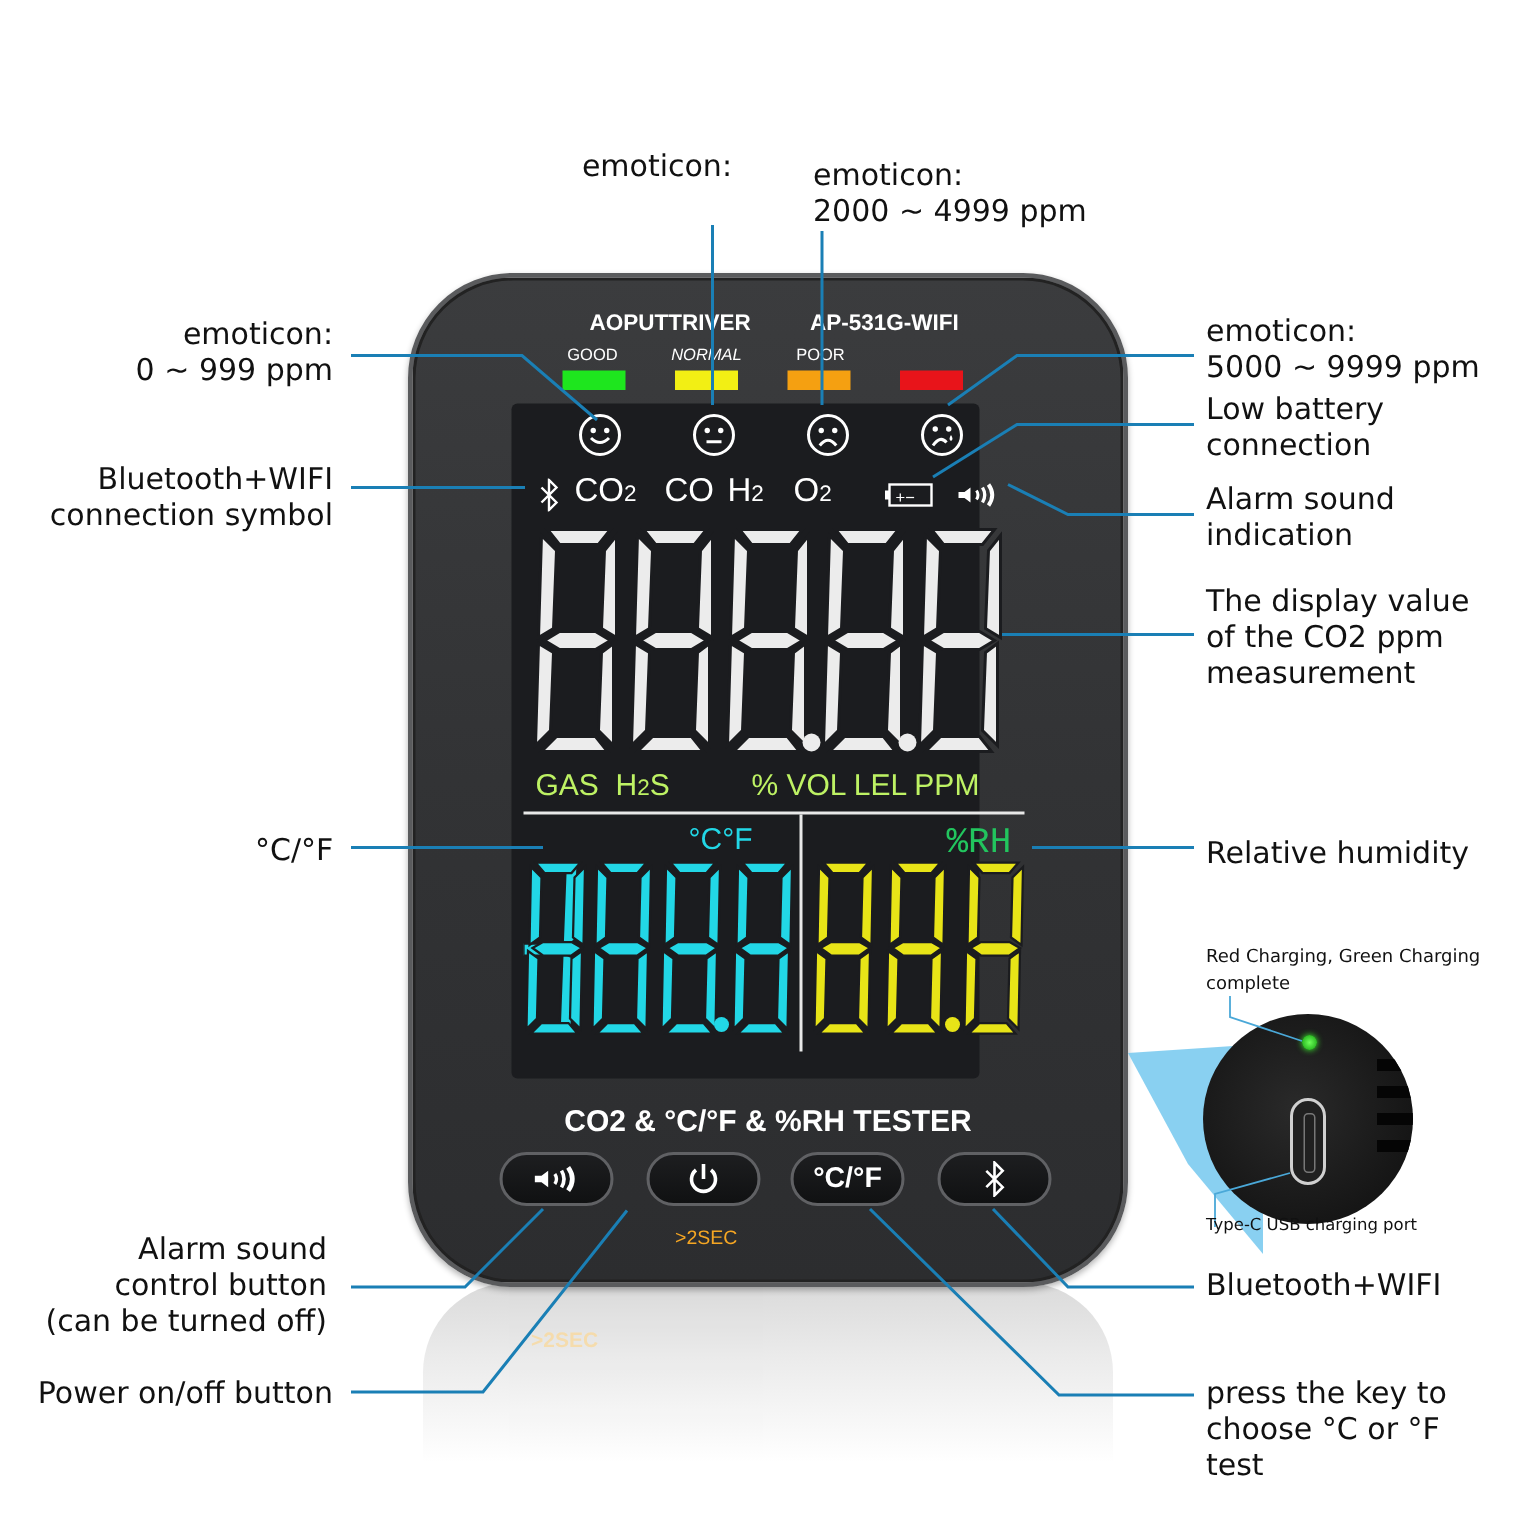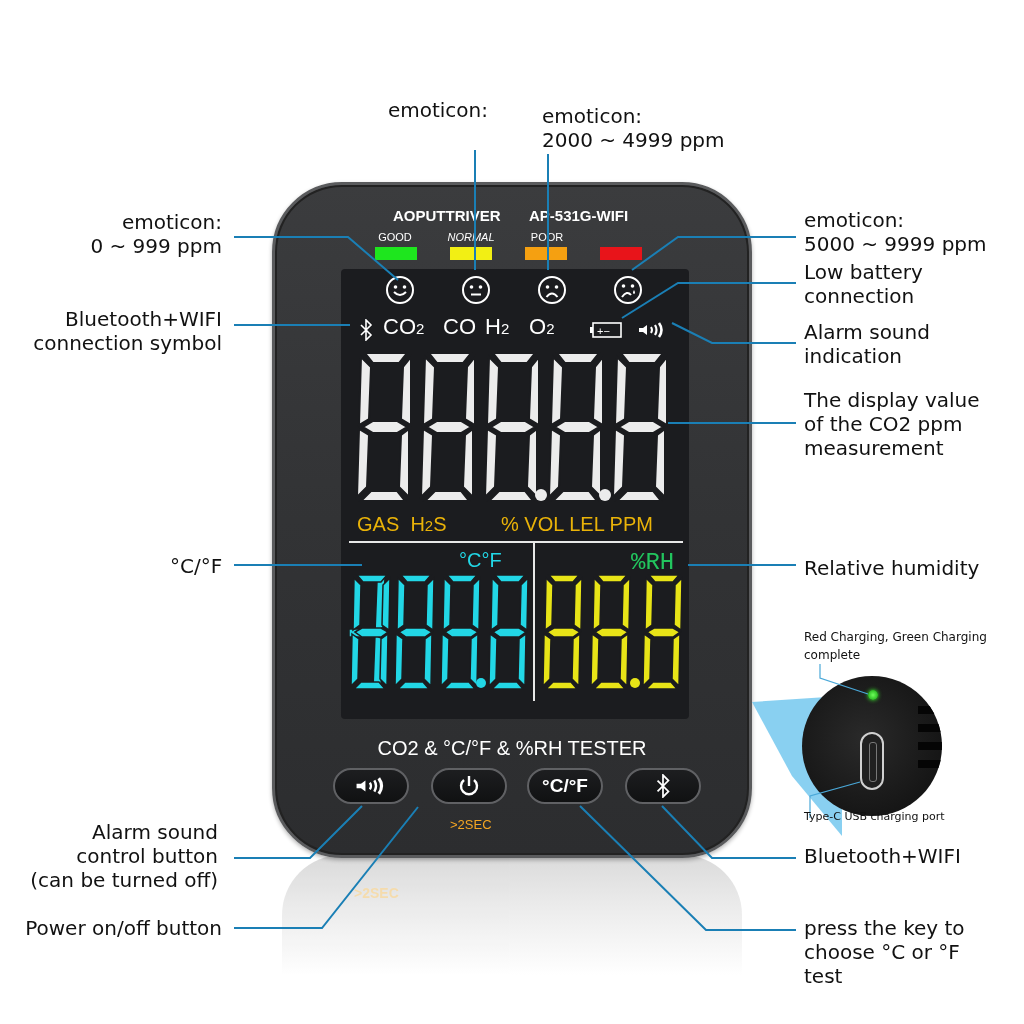--- a/index.html
+++ b/index.html
@@ -25,35 +25,35 @@
     border-radius: 60px 60px 0 0;
     opacity: 0.9;
   }
   .refl-text { position: absolute; color: #fff; font-weight: bold; opacity: 0.85; font-family: "Liberation Sans", sans-serif; }
 
   .brand { position: absolute; top: 22px; font-family: "Liberation Sans", sans-serif; font-weight: bold; font-size: 15px; color: #fff; }
   .level-label { position: absolute; top: 46px; font-family: "Liberation Sans", sans-serif; font-size: 11px; color: #fff; text-align: center; width: 60px; }
   .level-bar { position: absolute; top: 62px; width: 42px; height: 13px; }
 
   .lcd {
-    position: absolute; left: 66px; top: 84px; width: 348px; height: 450px;
+    position: absolute; left: 66px; top: 84px; width: 312px; height: 450px;
     background: #1b1c1f; border-radius: 4px;
   }
   .emo { position: absolute; top: 6px; width: 30px; height: 30px; }
   .lcd-row-label { position: absolute; color: #fff; font-family: "Liberation Sans", sans-serif; font-size: 22px; }
   .sub { font-size: 15px; }
   .big-digits { position: absolute; left: 14px; top: 78px; width: 320px; height: 160px; }
-  .unit-row { position: absolute; top: 244px; font-family: "Liberation Sans", sans-serif; font-size: 20px; color: #eab308; }
+  .unit-row { position: absolute; top: 244px; font-family: "Liberation Sans", sans-serif; font-size: 20px; color: #bef264; }
   .divider-h { position: absolute; left: 8px; top: 272px; width: 334px; height: 2px; background: #e8e8e8; }
   .divider-v { position: absolute; left: 192px; top: 274px; width: 2px; height: 158px; background: #e8e8e8; }
   .temp-unit { position: absolute; top: 280px; left: 118px; color: #22d7e6; font-family: "Liberation Sans", sans-serif; font-size: 20px; }
   .rh-unit { position: absolute; top: 280px; left: 290px; color: #22c55e; font-family: Liberation Mono, monospace; font-size: 24px; }
   .sub-digits { position: absolute; top: 304px; height: 120px; }
 
-  .tester-label { position: absolute; top: 552px; left: 0; width: 100%; text-align: center; color: #fff; font-family: "Liberation Sans", sans-serif; font-size: 20px; }
+  .tester-label { position: absolute; top: 552px; left: 0; width: 100%; text-align: center; color: #fff; font-family: "Liberation Sans", sans-serif; font-size: 20px; font-weight: bold; }
   .btn {
     position: absolute; top: 583px; width: 76px; height: 36px; border-radius: 18px;
     background: linear-gradient(180deg, #1d1e20 0%, #101112 100%);
     border: 2px solid #606164; display: flex; align-items: center; justify-content: center;
     color: #fff; font-family: "Liberation Sans", sans-serif; font-weight: bold; font-size: 19px;
   }
   .hold-label { position: absolute; top: 632px; left: 175px; color: #f5a623; font-family: "Liberation Sans", sans-serif; font-size: 13px; }
 
   .inset { position: absolute; left: 802px; top: 676px; width: 140px; height: 140px; border-radius: 50%; background: radial-gradient(circle at 45% 45%, #2a2a2a 0%, #161616 70%, #0f0f0f 100%); overflow: hidden; }
   .inset-beam { position: absolute; left: 752px; top: 696px; }
@@ -66,21 +66,21 @@
 </style>
 </head>
 <body>
 
 <div class="reflection">
   <div class="refl-text" style="left:72px;top:30px;font-size:14px;color:#f7d79a;">&gt;2SEC</div>
 </div>
 
 <div class="device">
   <div class="brand" style="left:118px;">AOPUTTRIVER</div>
-  <div class="brand" style="left:254px;">AP-531G-WIFI</div>
+  <div class="brand" style="left:265px;">AP-531G-WIFI</div>
 
   <div class="level-label" style="left:90px;">GOOD</div>
   <div class="level-label" style="left:166px;font-style:italic;">NORMAL</div>
   <div class="level-label" style="left:242px;">POOR</div>
   <div class="level-label" style="left:322px;margin-top:48px;">SERIOUS</div>
   <div class="level-bar" style="left:100px;background:#1ee61e;"></div>
   <div class="level-bar" style="left:175px;background:#f2ef14;"></div>
   <div class="level-bar" style="left:250px;background:#f5a011;"></div>
   <div class="level-bar" style="left:325px;background:#e8141a;"></div>
 

